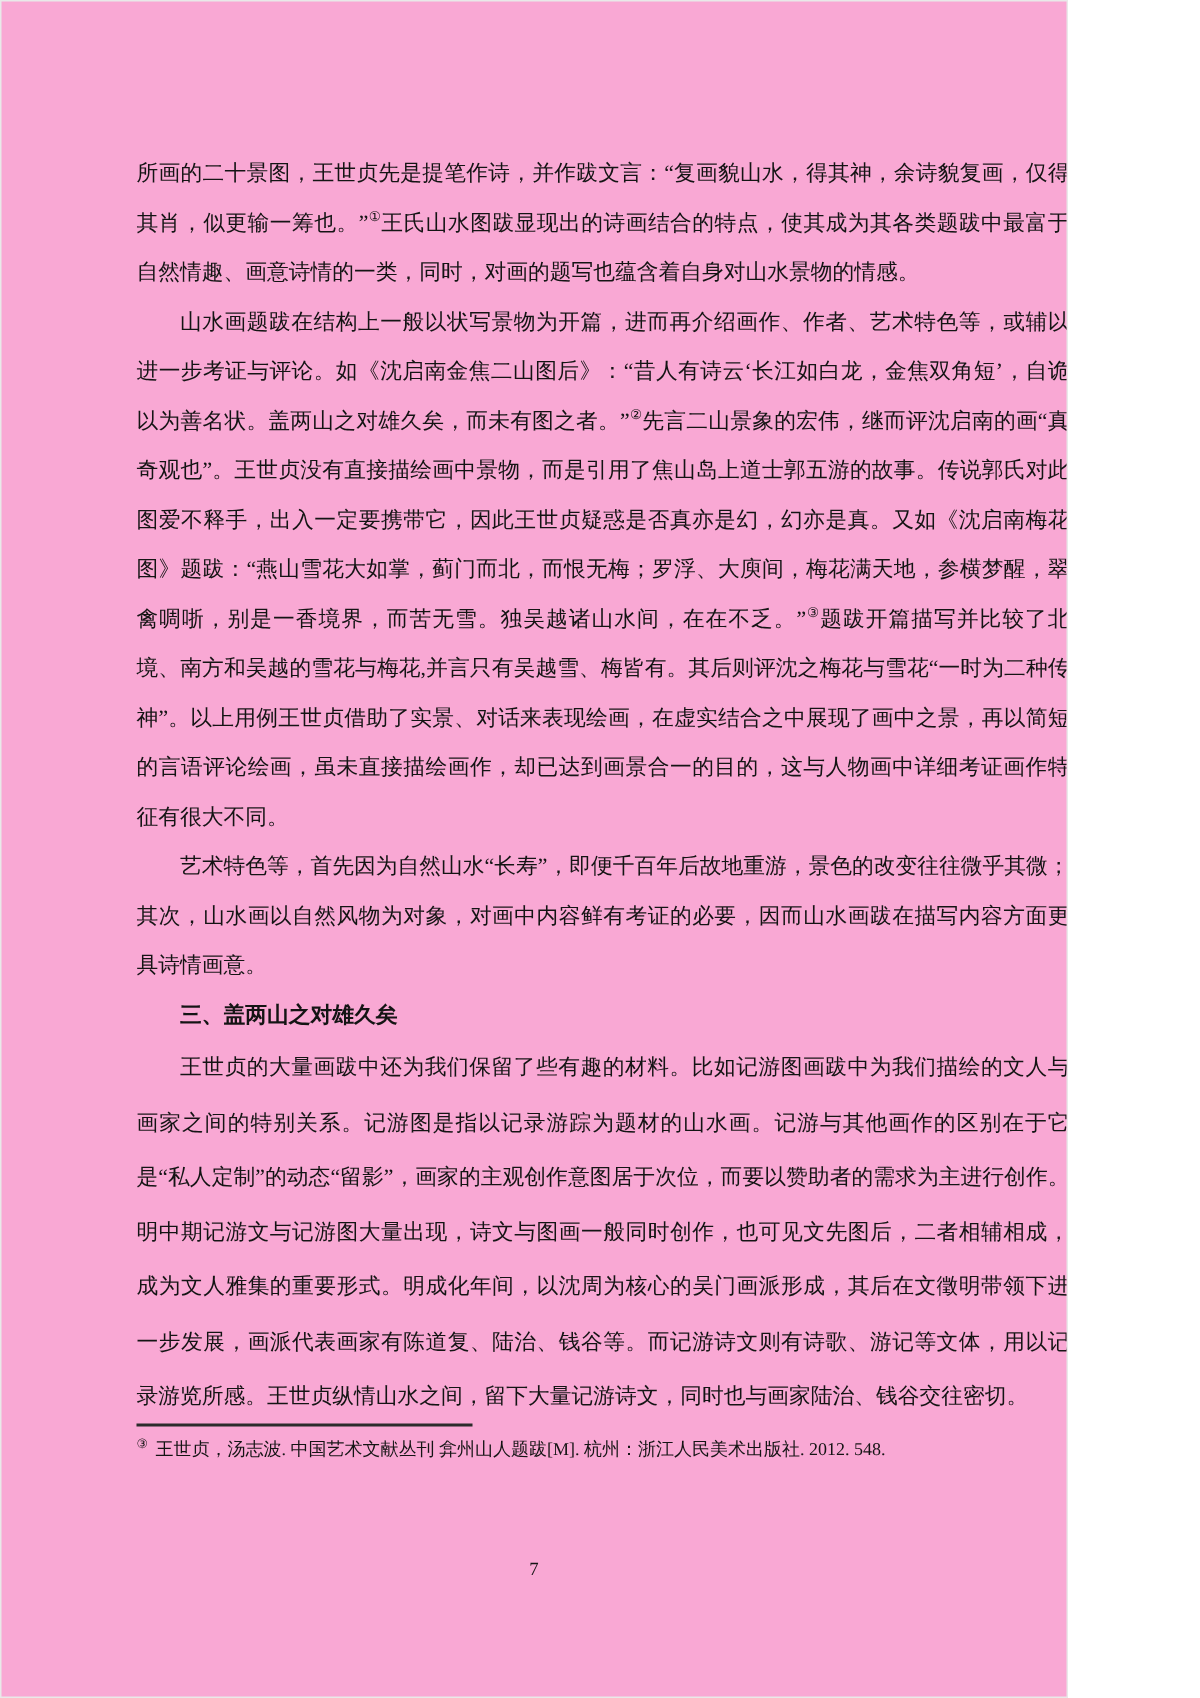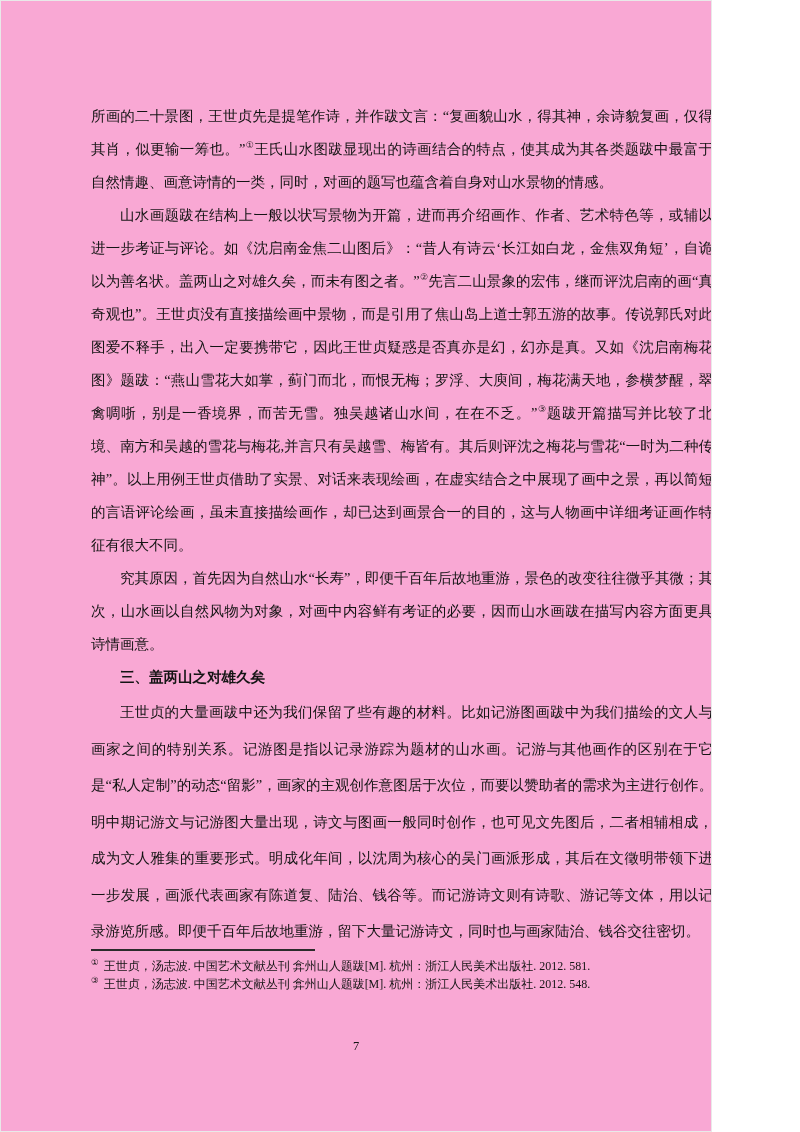--- a/index.html
+++ b/index.html
@@ -68,30 +68,29 @@
 <body>
 
 <div class="page">
 
   <div class="content">
 
     <p class="para noindent"><span>所画的二十景图，王世贞先是提笔作诗，并作跋文言：“复画貌山水，得其神，余诗貌复画，仅得其肖，似更输一筹也。”</span><sup class="fnref">①</sup><span>王氏山水图跋显现出的诗画结合的特点，使其成为其各类题跋中最富于自然情趣、画意诗情的一类，同时，对画的题写也蕴含着自身对山水景物的情感。</span></p>
 
     <p class="para"><span>山水画题跋在结构上一般以状写景物为开篇，进而再介绍画作、作者、艺术特色等，或辅以进一步考证与评论。如《沈启南金焦二山图后》：“昔人有诗云‘长江如白龙，金焦双角短’，自诡以为善名状。盖两山之对雄久矣，而未有图之者。”</span><sup class="fnref">②</sup><span>先言二山景象的宏伟，继而评沈启南的画“真奇观也”。王世贞没有直接描绘画中景物，而是引用了焦山岛上道士郭五游的故事。传说郭氏对此图爱不释手，出入一定要携带它，因此王世贞疑惑是否真亦是幻，幻亦是真。又如《沈启南梅花图》题跋：“燕山雪花大如掌，蓟门而北，而恨无梅；罗浮、大庾间，梅花满天地，参横梦醒，翠禽啁哳，别是一香境界，而苦无雪。独吴越诸山水间，在在不乏。”</span><sup class="fnref">③</sup><span>题跋开篇描写并比较了北境、南方和吴越的雪花与梅花,并言只有吴越雪、梅皆有。其后则评沈之梅花与雪花“一时为二种传神”。以上用例王世贞借助了实景、对话来表现绘画，在虚实结合之中展现了画中之景，再以简短的言语评论绘画，虽未直接描绘画作，却已达到画景合一的目的，这与人物画中详细考证画作特征有很大不同。</span></p>
 
-    <p class="para">究其原因，首先因为自然山水“长寿”，即便千百年后故地重游，景色的改变往往微乎其微；其次，山水画以自然风物为对象，对画中内容鲜有考证的必要，因而山水画跋在描写内容方面更具诗情画意。</p>
+    <p class="para">艺术特色等，首先因为自然山水“长寿”，即便千百年后故地重游，景色的改变往往微乎其微；其次，山水画以自然风物为对象，对画中内容鲜有考证的必要，因而山水画跋在描写内容方面更具诗情画意。</p>
 
     <p class="heading">三、盖两山之对雄久矣</p>
 
-    <p class="para p4">王世贞的大量画跋中还为我们保留了些有趣的材料。比如记游图画跋中为我们描绘的文人与画家之间的特别关系。记游图是指以记录游踪为题材的山水画。记游与其他画作的区别在于它是“私人定制”的动态“留影”，画家的主观创作意图居于次位，而要以赞助者的需求为主进行创作。明中期记游文与记游图大量出现，诗文与图画一般同时创作，也可见文先图后，二者相辅相成，成为文人雅集的重要形式。明成化年间，以沈周为核心的吴门画派形成，其后在文徵明带领下进一步发展，画派代表画家有陈道复、陆治、钱谷等。而记游诗文则有诗歌、游记等文体，用以记录游览所感。即便千百年后故地重游，留下大量记游诗文，同时也与画家陆治、钱谷交往密切。</p>
+    <p class="para p4">王世贞的大量画跋中还为我们保留了些有趣的材料。比如记游图画跋中为我们描绘的文人与画家之间的特别关系。记游图是指以记录游踪为题材的山水画。记游与其他画作的区别在于它是“私人定制”的动态“留影”，画家的主观创作意图居于次位，而要以赞助者的需求为主进行创作。明中期记游文与记游图大量出现，诗文与图画一般同时创作，也可见文先图后，二者相辅相成，成为文人雅集的重要形式。明成化年间，以沈周为核心的吴门画派形成，其后在文徵明带领下进一步发展，画派代表画家有陈道复、陆治、钱谷等。而记游诗文则有诗歌、游记等文体，用以记录游览所感。王世贞纵情山水之间，留下大量记游诗文，同时也与画家陆治、钱谷交往密切。</p>
 
 
   </div>
 
   <div class="footnotes">
     <div class="fnrule"></div>
-    <p class="fn"><span class="fnmark">①</span><span>王世贞，汤志波. 中国艺术文献丛刊 弇州山人题跋[M]. 杭州：浙江人民美术出版社. 2012. 581.</span></p>
     <p class="fn"><span class="fnmark">③</span><span>王世贞，汤志波. 中国艺术文献丛刊 弇州山人题跋[M]. 杭州：浙江人民美术出版社. 2012. 548.</span></p>
   </div>
 
   <div class="pagenum">7</div>
 
 </div>
 
 </body></html>

